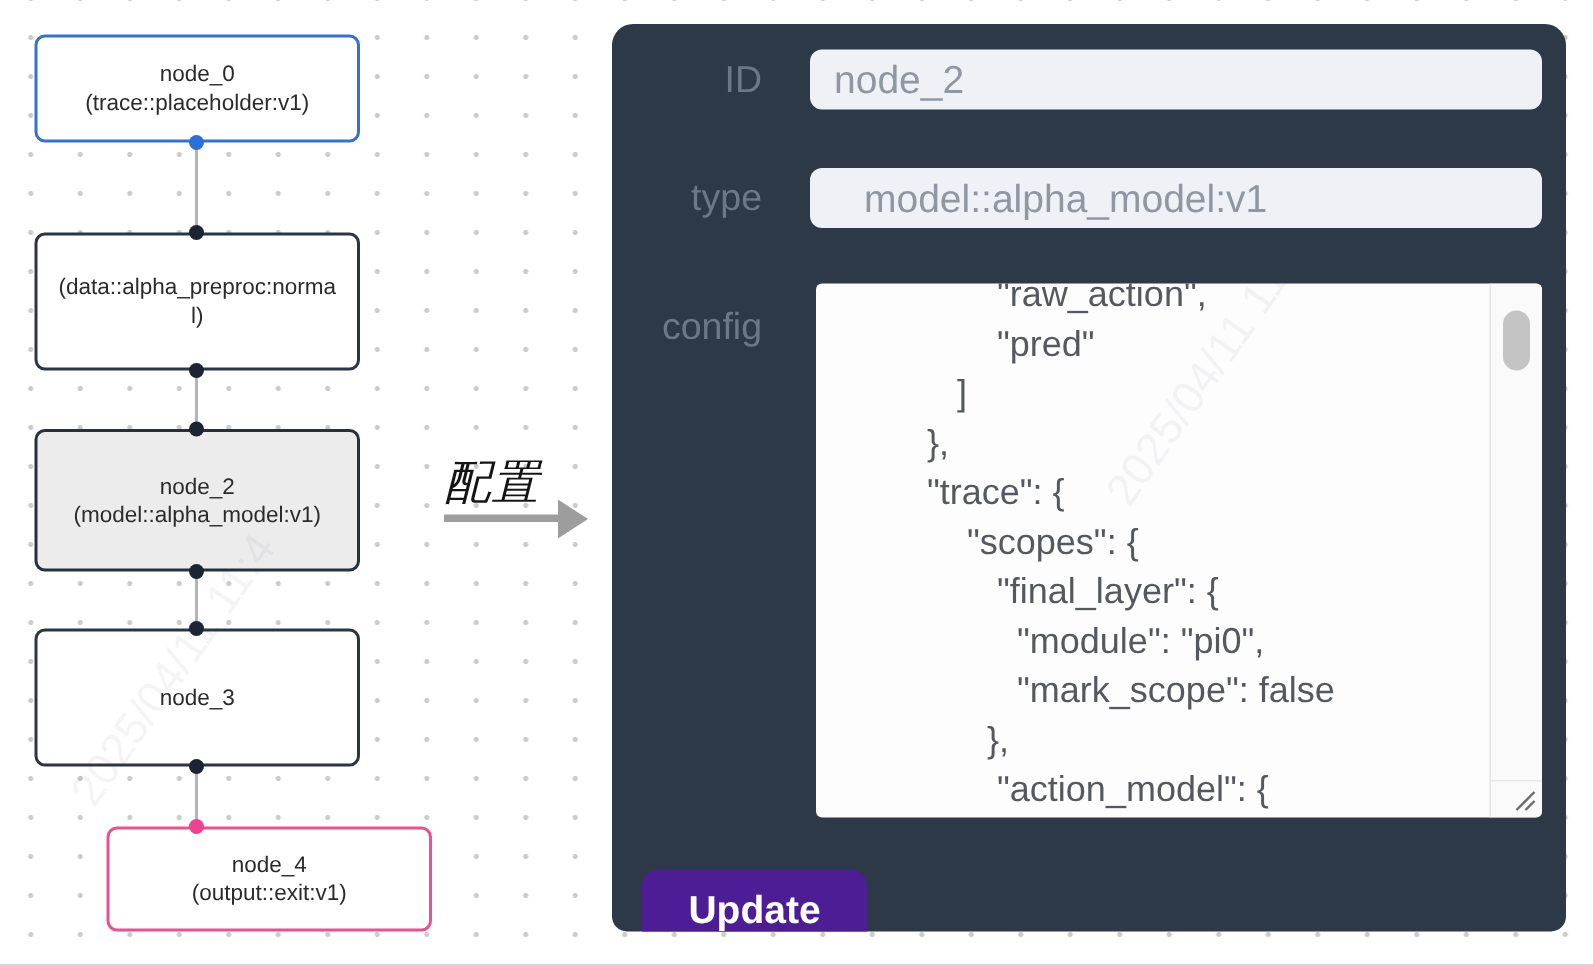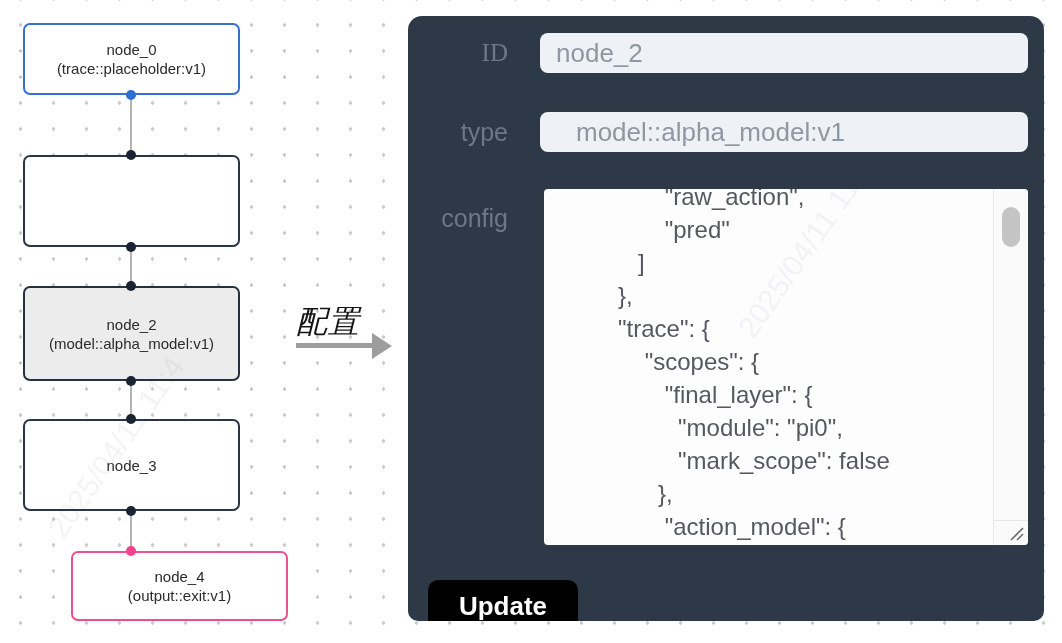--- a/index.html
+++ b/index.html
@@ -42,21 +42,21 @@
   }
   
   .panel{
     position:absolute;left:408px;top:16px;width:636px;height:605px;
     background:#2e3947;border-radius:14px 14px 10px 10px;overflow:hidden;z-index:4;
   }
   .field-label{
     position:absolute;left:0;width:100px;text-align:right;
     color:#6d7787;font-size:25px;
   }
-  .lbl-id{top:17px;height:40px;line-height:40px;font-family:Liberation Serif, serif;}
+  .lbl-id{top:17px;height:40px;line-height:40px;}
   .lbl-type{top:96px;height:40px;line-height:40px;}
   .lbl-config{top:184px;height:36px;line-height:36px;}
   .text-input{
     position:absolute;left:132px;width:488px;height:40px;box-sizing:border-box;
     background:#eef1f6;border:none;border-radius:8px;
     font-family:"Liberation Sans",sans-serif;font-size:26px;color:#8f97a2;
     padding:0 16px;line-height:40px;outline:none;
   }
   .inp-id{top:17px;}
   .inp-type{top:96px;padding-left:36px;}
@@ -76,21 +76,21 @@
   .scroll-corner-line{
     position:absolute;right:0;top:331px;width:35px;border-top:1px solid #e6e6e6;
   }
   .scroll-thumb{
     position:absolute;right:8px;top:18px;width:18px;height:40px;
     border-radius:9px;background:#c4c4c4;
   }
   .resize-grip{position:absolute;right:3px;bottom:3px;width:18px;height:18px;}
   .update-btn{
     position:absolute;left:20px;top:564px;width:150px;height:50px;
-    background:#000000;border:none;border-radius:10px;color:#ffffff;
+    background:#4c1d95;border:none;border-radius:10px;color:#ffffff;
     font-family:"Liberation Sans",sans-serif;font-size:26px;font-weight:600;
     text-align:center;line-height:50px;cursor:pointer;
   }
   
   .watermark{
     position:absolute;font-size:30px;color:rgba(50,60,90,0.055);
     transform:rotate(-55deg);white-space:nowrap;pointer-events:none;z-index:5;
   }
   .wm1{left:700px;top:230px;}
   .wm2{left:10px;top:430px;}
@@ -106,20 +106,21 @@
   <div class="edge-line" style="top:95px;height:60px"></div>
   <div class="edge-line" style="top:247px;height:39px"></div>
   <div class="edge-line" style="top:381px;height:38px"></div>
   <div class="edge-line" style="top:511px;height:40px"></div>
 
   <div class="node node--input" style="top:23px;height:72px">
     <div class="t1">node_0</div>
     <div class="t2">(trace::placeholder:v1)</div>
   </div>
   <div class="node" style="top:155px;height:92px">
+    <div class="t2">(data::alpha_preproc:normal)</div>
   </div>
   <div class="node node--selected" style="top:286px;height:95px">
     <div class="t1">node_2</div>
     <div class="t2">(model::alpha_model:v1)</div>
   </div>
   <div class="node" style="top:419px;height:92px">
     <div class="t1">node_3</div>
   </div>
   <div class="node node--output" style="top:551px;height:70px">
     <div class="t1">node_4</div>

